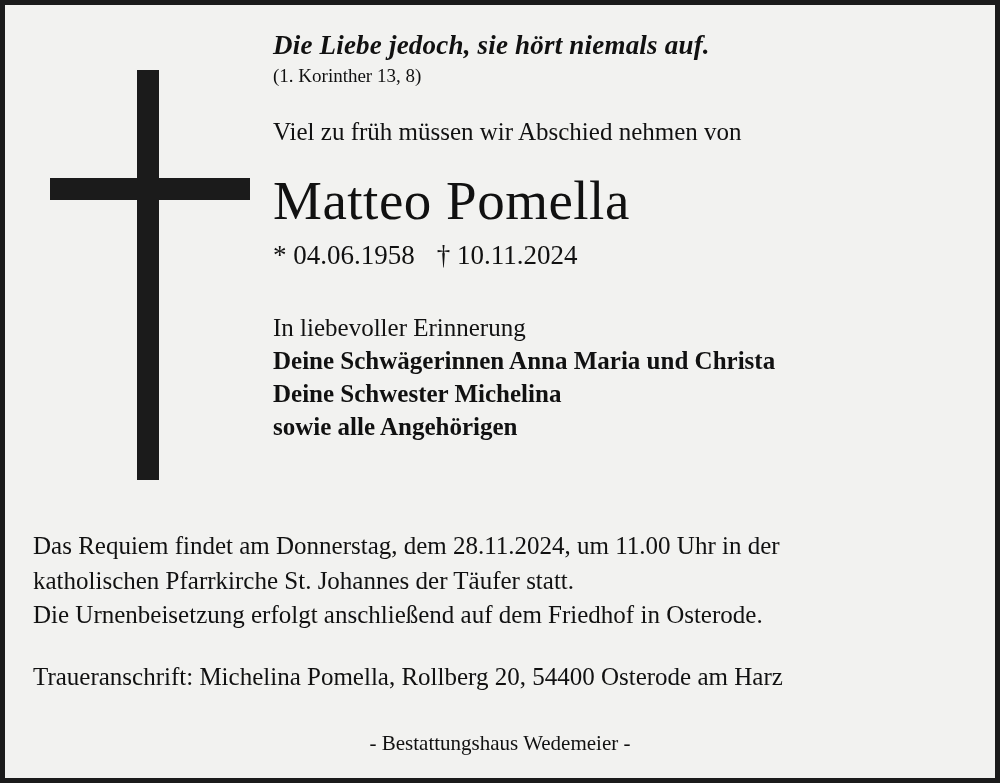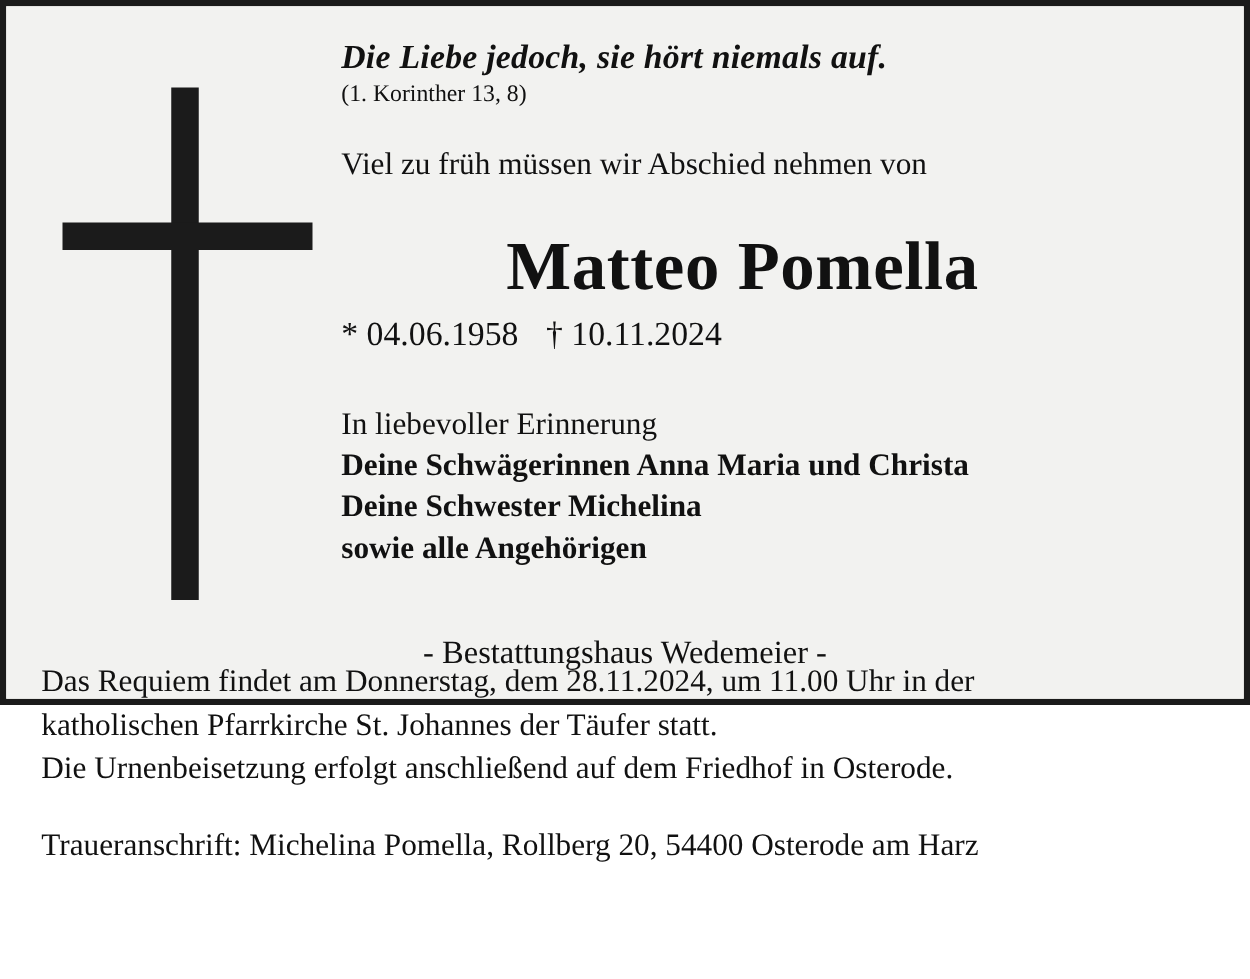--- a/index.html
+++ b/index.html
@@ -10,21 +10,21 @@
   body {
     width: 1000px;
     height: 783px;
     font-family: "Liberation Serif", serif;
     color: #111111;
     overflow: hidden;
   }
   .obituary {
     position: relative;
     width: 1000px;
-    height: 564px;
+    height: 783px;
     box-sizing: border-box;
     background: #f2f2f0;
     border: 5px solid #1b1b1b;
     padding: 0;
   }
   .inner {
     position: absolute;
     left: 0; top: 0; right: 0; bottom: 0;
     background: #f2f2f0;
   }
@@ -72,23 +72,23 @@
     line-height: 1.3;
     margin-top: 3px;
   }
   .lead {
     font-size: 25px;
     margin-top: 27px;
     line-height: 1.25;
   }
   .name {
     font-size: 55px;
-    font-weight: bold;
-    text-align: center;
-    margin-top: 34px;
+    font-weight: normal;
+    text-align: left;
+    margin-top: 22px;
     letter-spacing: 0.5px;
     padding-right: 50px;
   }
   .dates {
     font-size: 27px;
     text-align: left;
     margin-top: 8px;
     padding-right: 50px;
   }
   .dates .sep {
@@ -118,21 +118,21 @@
   }
   .address {
     margin-top: 27px !important;
   }
   .funeral-home {
     position: absolute;
     left: 0;
     right: 0;
     bottom: 22px;
     text-align: center;
-    font-size: 26px;
+    font-size: 21px;
   }
 </style>
 </head>
 <body>
 
 <div class="obituary">
   <div class="inner">
 
     <div class="cross">
       <div class="vbar"></div>

